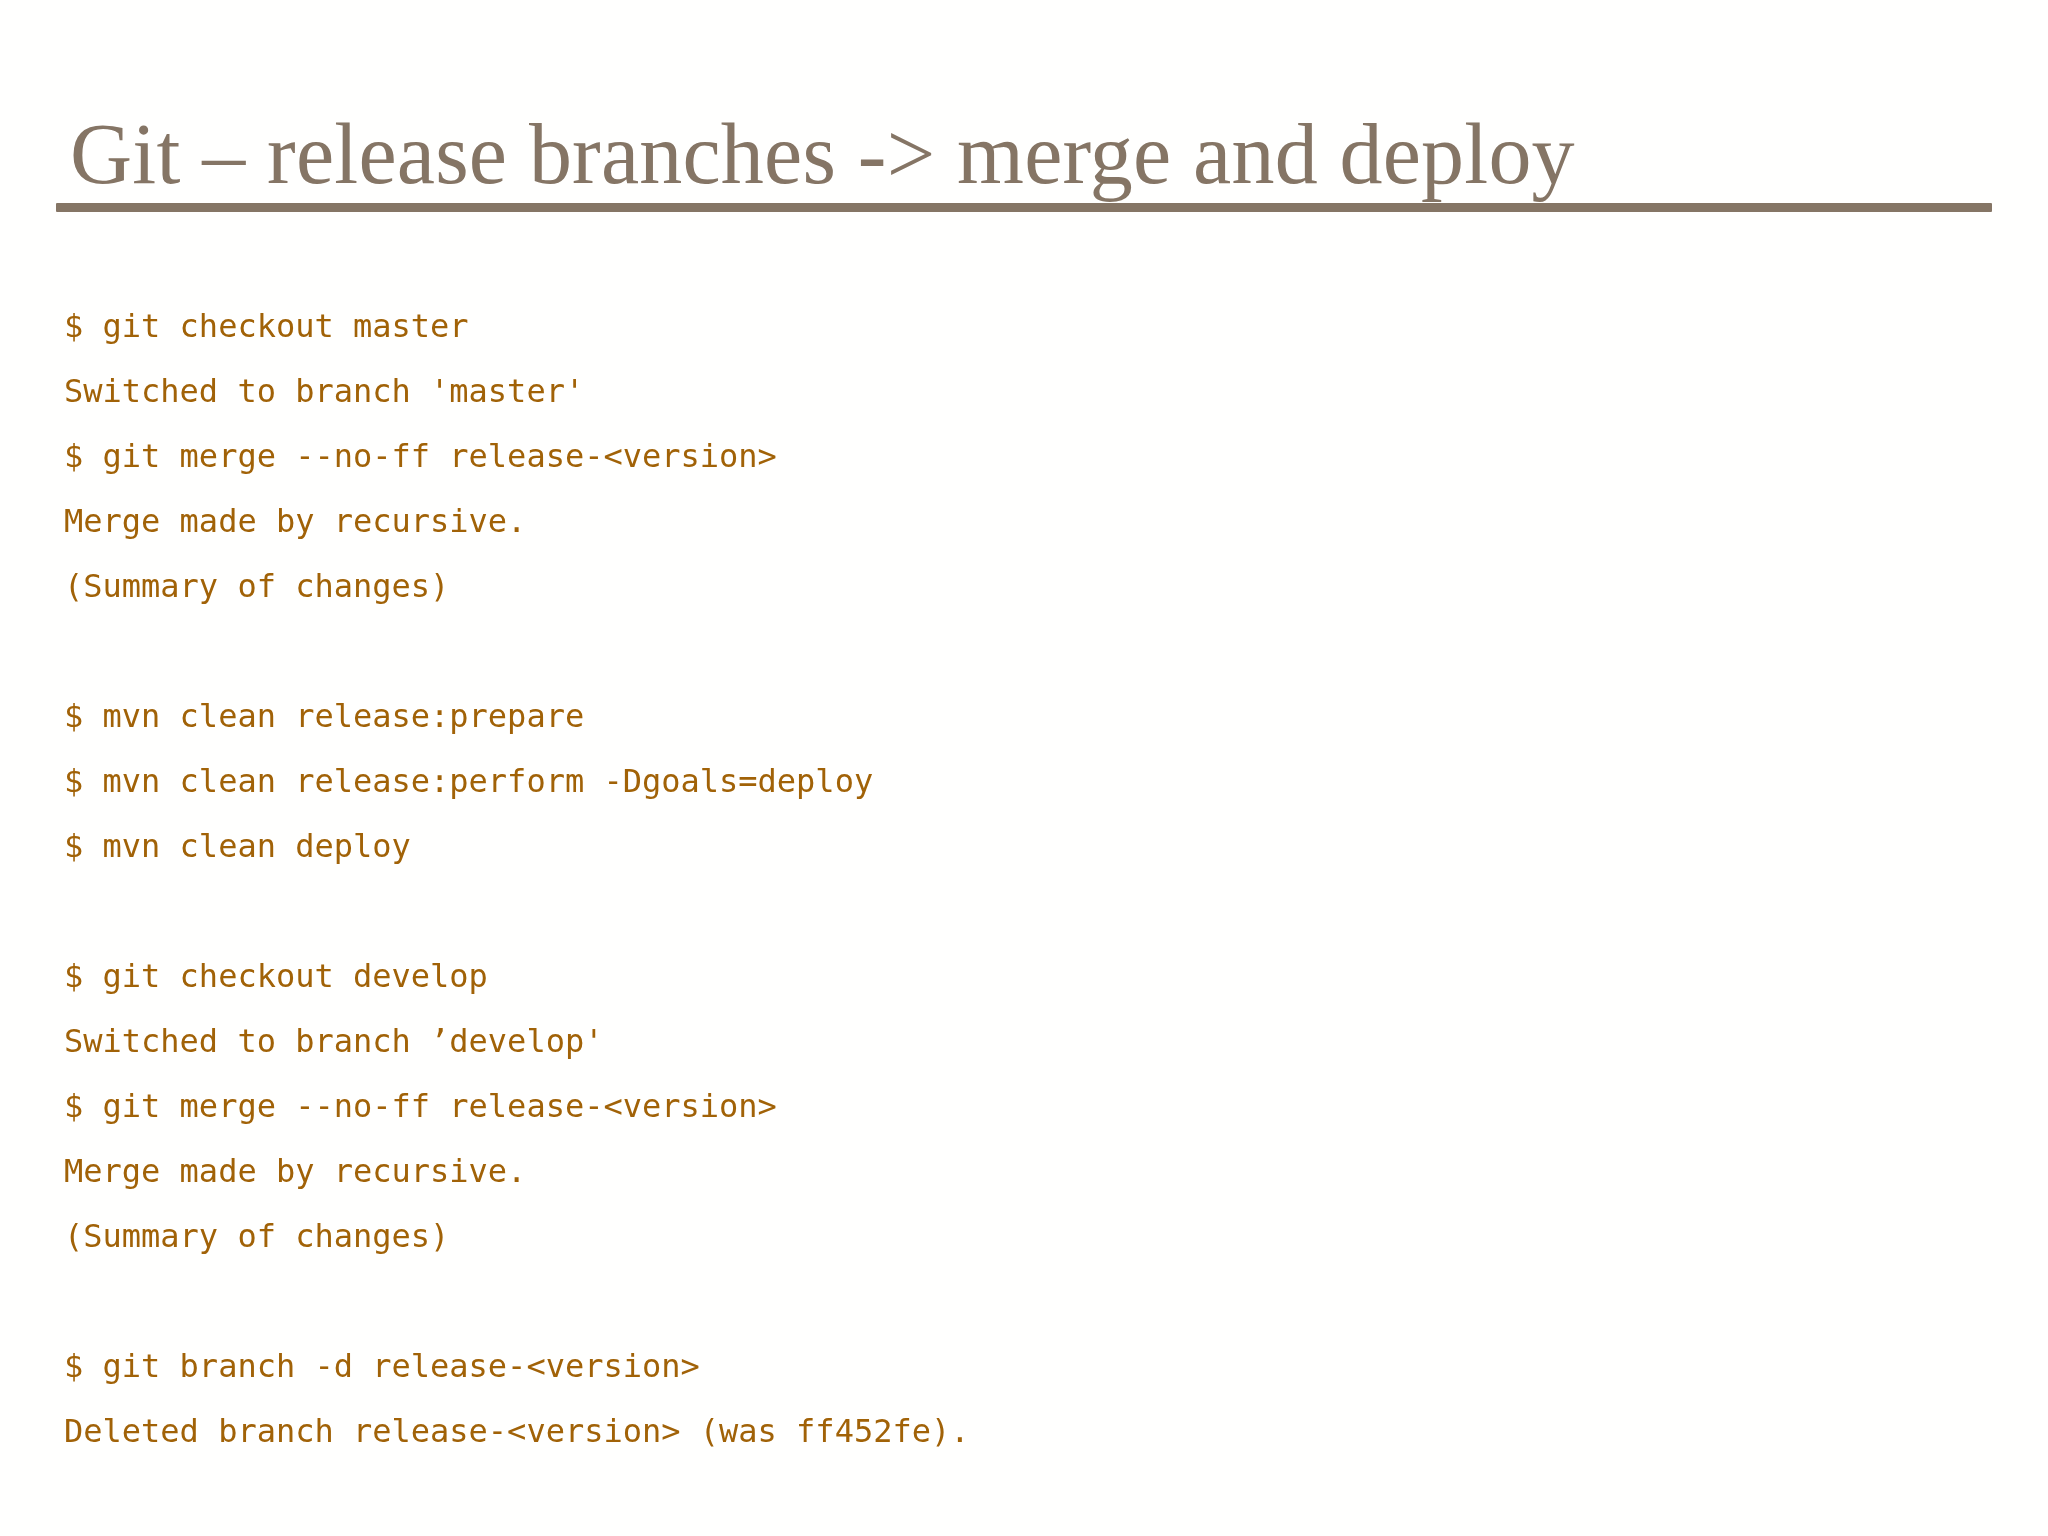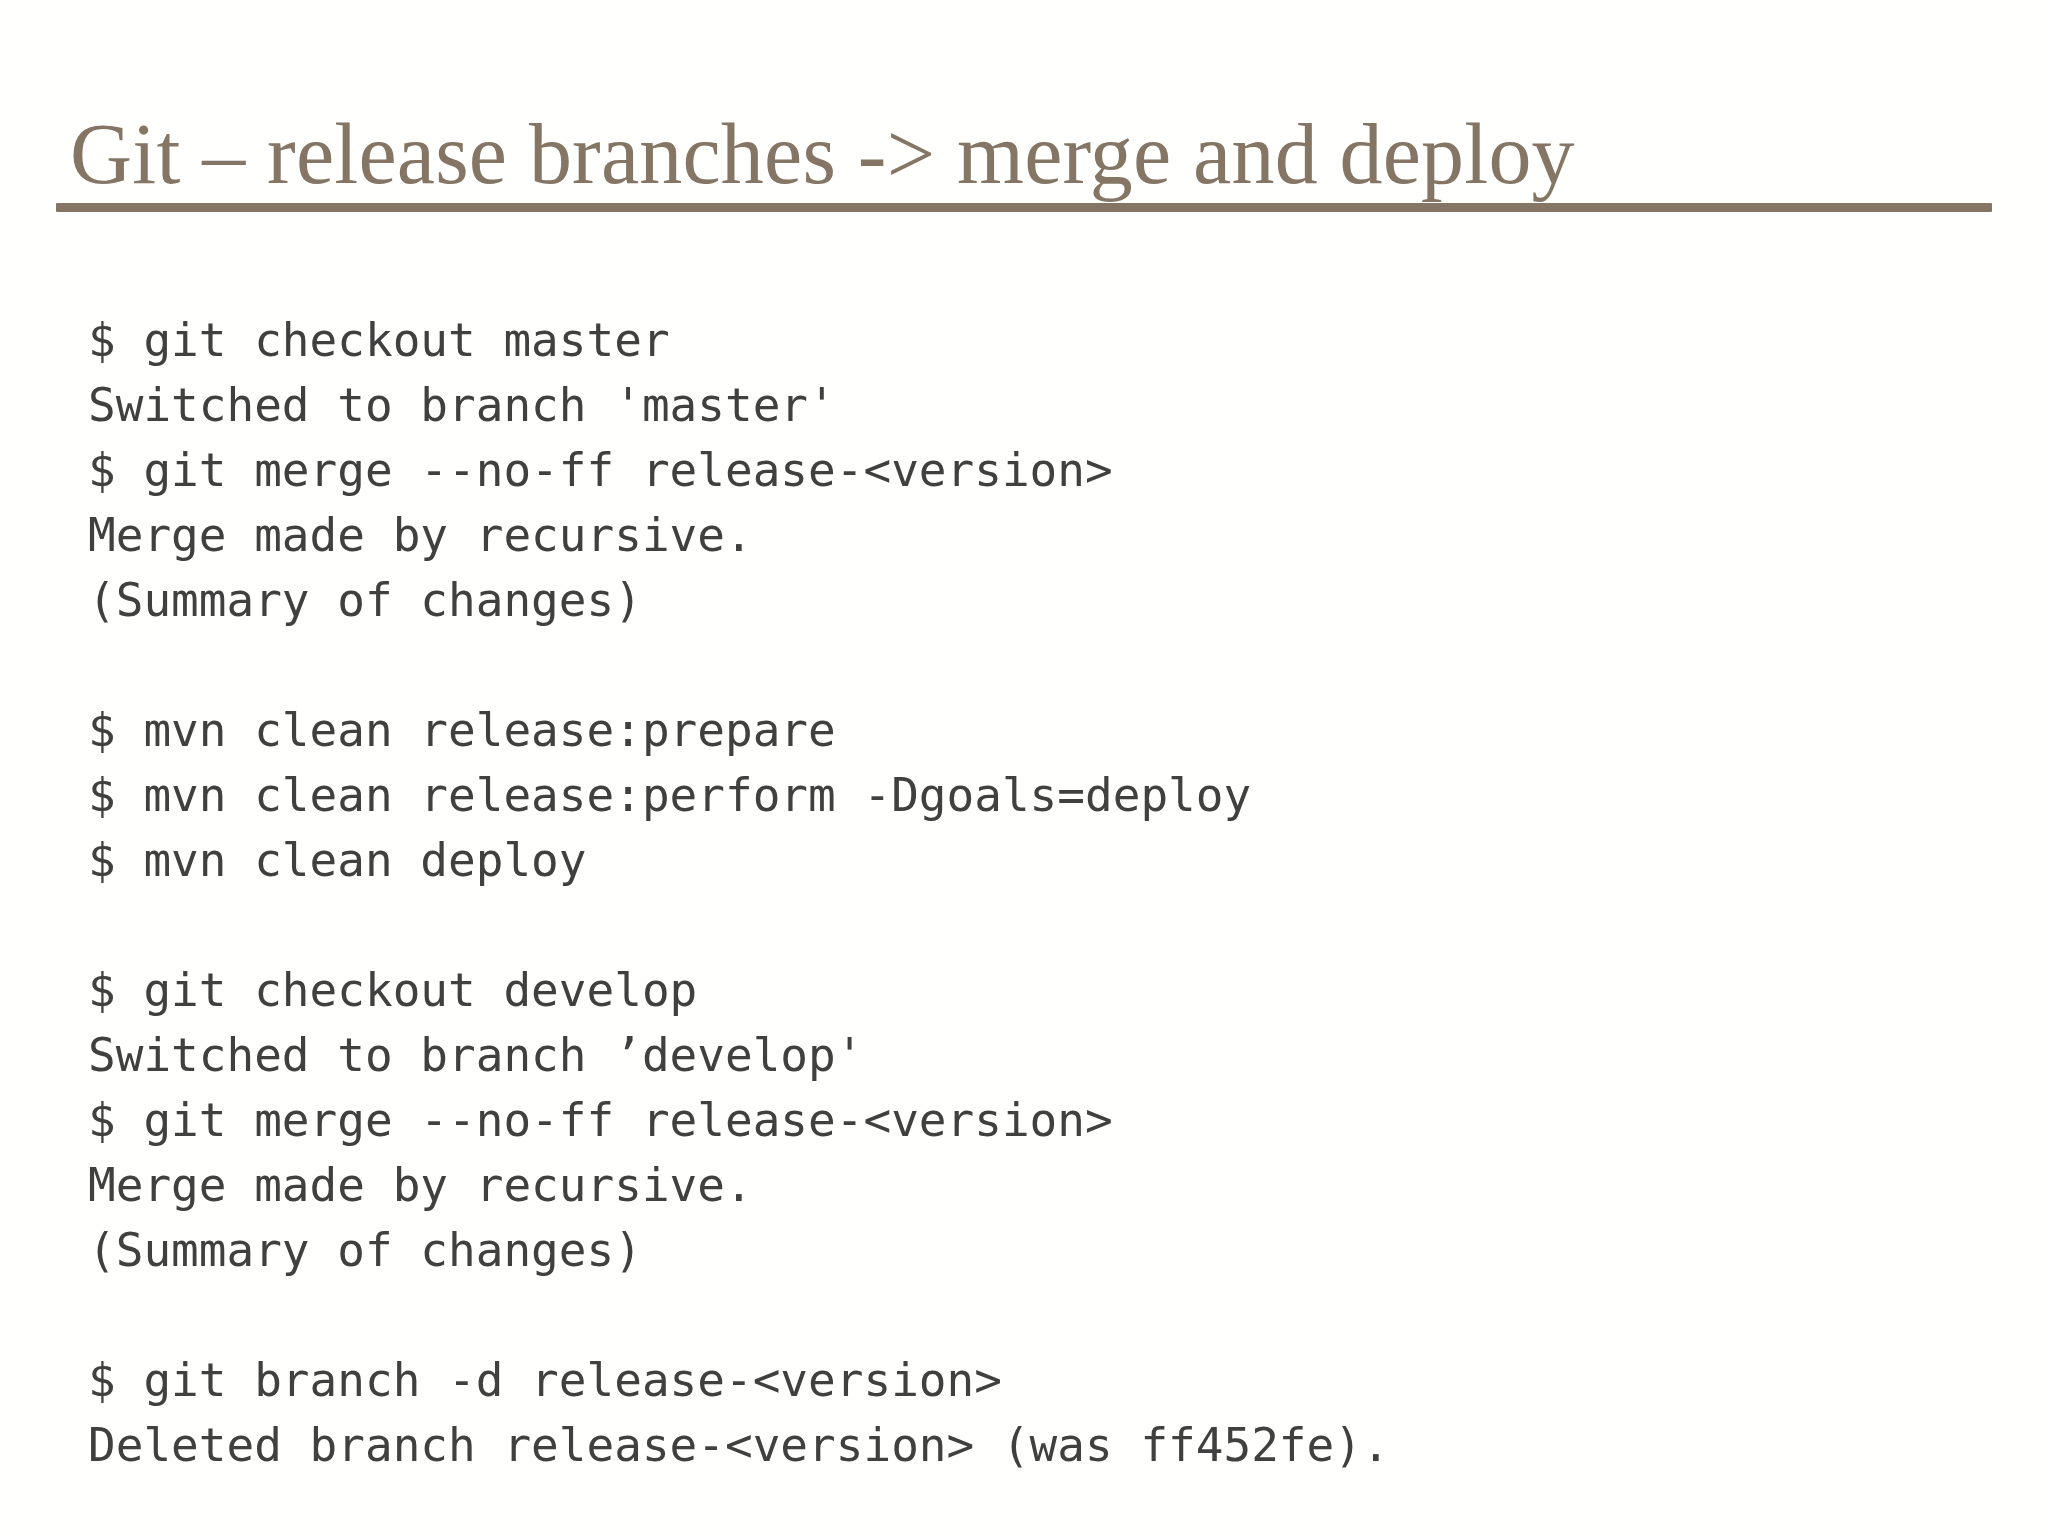--- a/index.html
+++ b/index.html
@@ -43,27 +43,27 @@
     top: 203px;
     width: 1936px;
     height: 9px;
     background: #857565;
     border-radius: 1px;
   }
 
   
   .code-body {
     position: absolute;
-    left: 88px;
+    left: 64px;
     top: 262px;
     width: 1900px;
     font-family: "DejaVu Sans Mono", monospace;
-    font-size: 46px;
+    font-size: 32px;
     line-height: 65px;
-    color: #404040;
+    color: #a16207;
     white-space: pre;
     letter-spacing: 0px;
   }
 
   .code-line {
     display: block;
     height: 65px;
     white-space: pre;
   }
 

